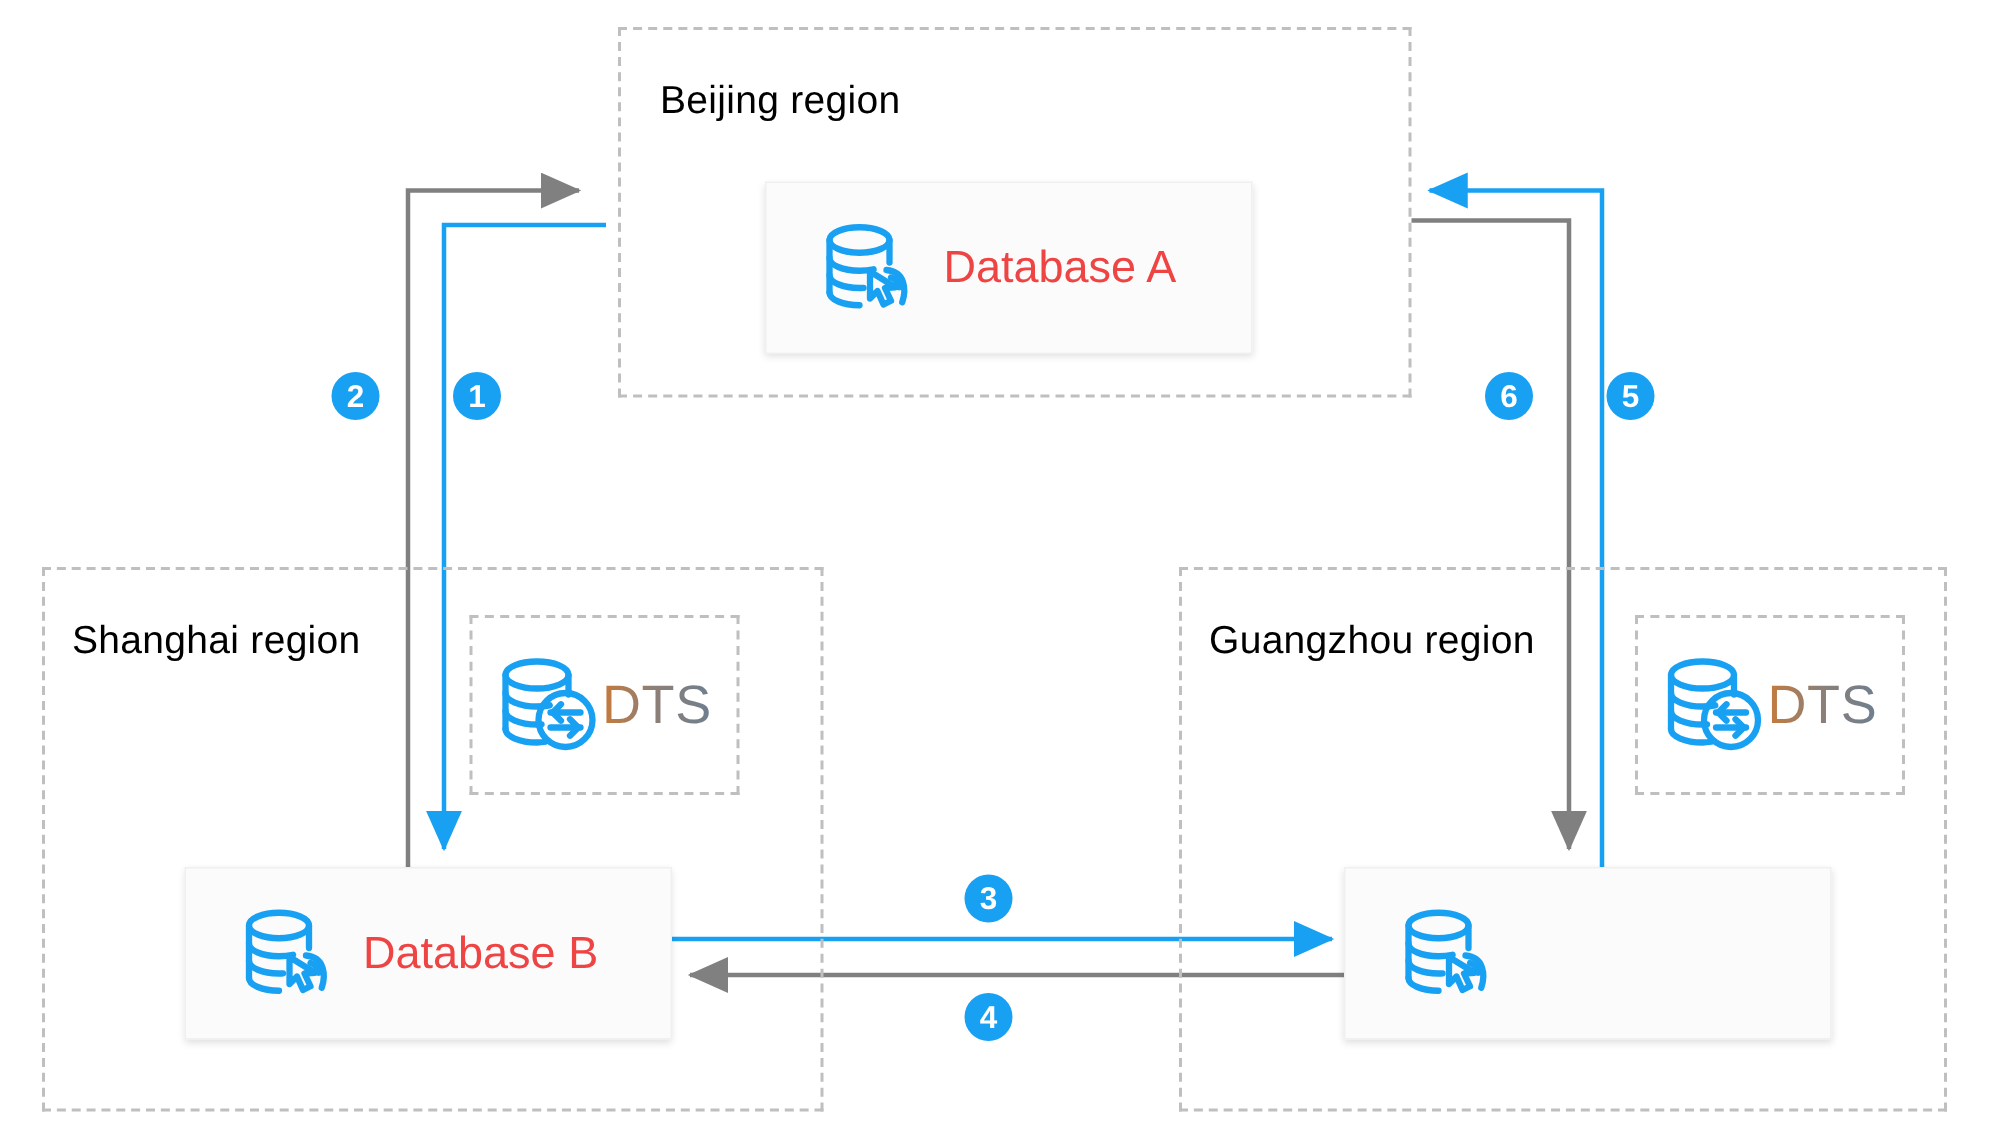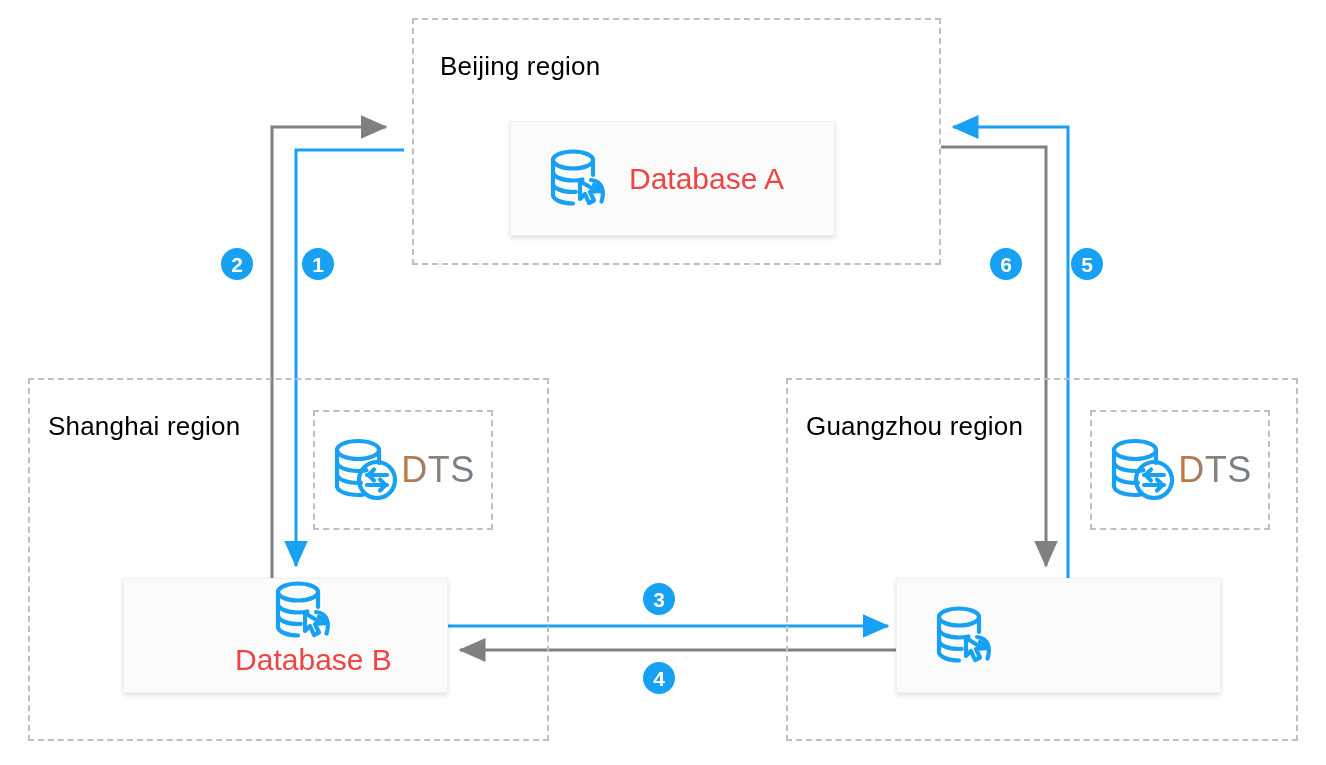--- a/index.html
+++ b/index.html
@@ -162,21 +162,21 @@
             <path d="M36,49 L56,49"></path>
             <path d="M43,33.5 L37.5,39 L43,44.5"></path>
             <path d="M49,43.5 L54.5,49 L49,54.5"></path>
           </g>
         </svg>
       </span>
       <span class="dts-label">DTS</span>
     </div>
   </div>
 
-  <div class="db-card" style="left:123px; top:578px; width:325px; height:115px;flex-direction:column;">
+  <div class="db-card" style="left:123px; top:578px; width:325px; height:115px;">
     <span style="display:inline-flex;">
       <svg width="62" height="64" viewBox="0 0 62 64" aria-hidden="true">
         <g fill="none" stroke="#18a0f2" stroke-width="4.2" stroke-linecap="round" stroke-linejoin="round">
           <ellipse cx="24" cy="13" rx="20" ry="8.5"></ellipse>
           <path d="M4,13 L4,48"></path>
           <path d="M44,13 L44,28"></path>
           <path d="M4,25 C4,29.7 12.9,33.5 24,33.5 C27.4,33.5 30.6,33.1 33.4,32.5"></path>
           <path d="M4,36.5 C4,41.2 12.9,45 24,45 C24.9,45 25.8,45 26.7,44.9"></path>
           <path d="M4,48 C4,52.7 12.9,56.5 24,56.5"></path>
           <path d="M31,34 L31,52 L36,47 L40,56 L45,53.5 L41,45 L48,44.5 z"></path>

